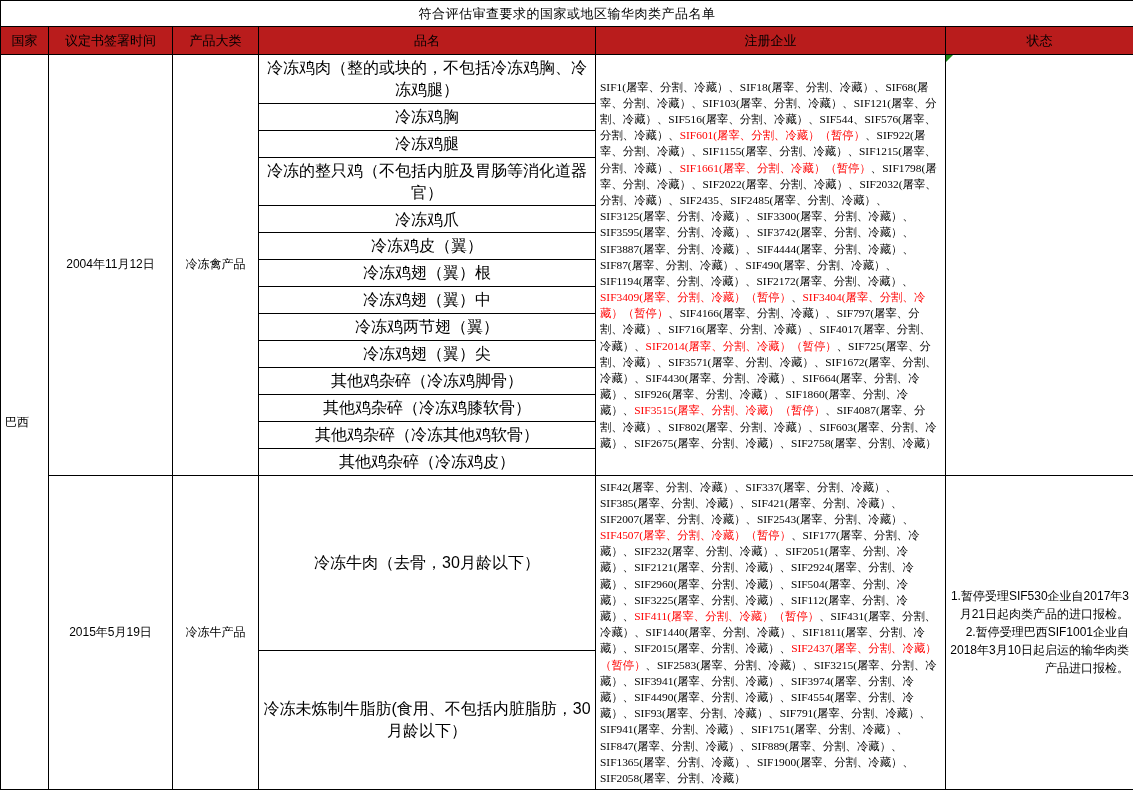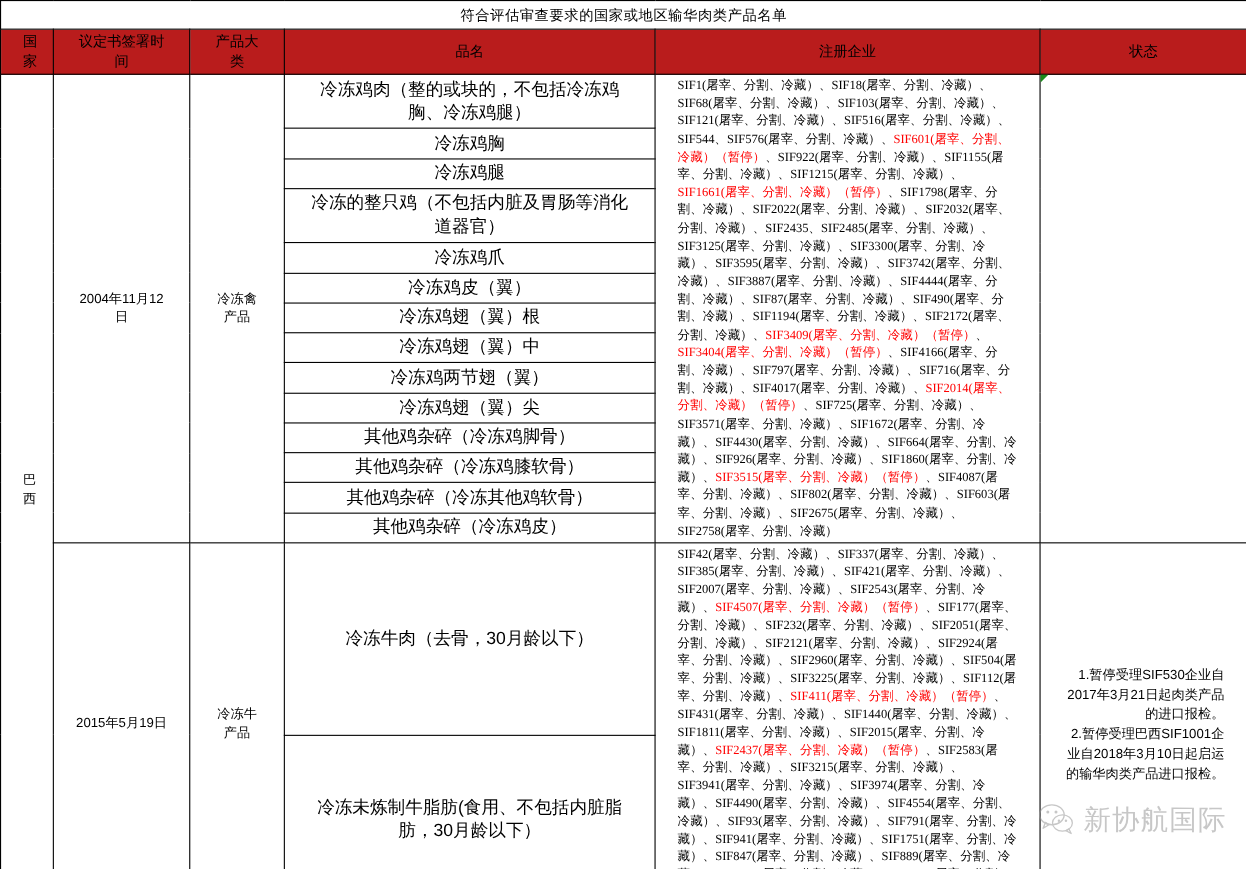--- a/index.html
+++ b/index.html
@@ -22,21 +22,21 @@
     box-sizing: border-box;
   }
   table.sheet {
     border-collapse: collapse;
     table-layout: fixed;
     width: 1133px;
     height: 790px;
   }
   table.sheet td, table.sheet th {
     border: 1px solid #000000;
-    padding: 2px 20px;
+    padding: 2px 4px;
     vertical-align: middle;
     font-weight: normal;
     box-sizing: border-box;
   }
   
   .title-cell {
     text-align: center;
     font-size: 13px;
     font-weight: bold;
     height: 26px;
@@ -56,21 +56,21 @@
   }
   
   .c-country  { width: 48px;  }
   .c-date     { width: 124px; }
   .c-category { width: 86px;  }
   .c-product  { width: 337px; }
   .c-company  { width: 350px; }
   .c-status   { width: 188px; }
 
   .country-cell {
-    text-align: center;
+    text-align: left;
     font-size: 12px;
     vertical-align: middle;
   }
   .date-cell, .cat-cell {
     text-align: center;
     font-size: 12px;
     vertical-align: middle;
   }
   .product-cell {
     text-align: center;
@@ -219,27 +219,14 @@
             <p>1.暂停受理SIF530企业自2017年3月21日起肉类产品的进口报检。</p>
             <p>2.暂停受理巴西SIF1001企业自2018年3月10日起启运的输华肉类产品进口报检。</p>
           </td>
     </tr>
     <tr>
       <td class="product-cell">冷冻未炼制牛脂肪(食用、不包括内脏脂肪，30月龄以下）</td>
     </tr>
   </tbody>
     </table>
 
-  <div class="watermark">
-    <svg class="wm-logo" viewBox="0 0 64 64">
-      <ellipse cx="25" cy="24" rx="21" ry="17" fill="none" stroke="#9a9a9a" stroke-width="2.4"></ellipse>
-      <path d="M14 37 L10 47 L20 41 Z" fill="none" stroke="#9a9a9a" stroke-width="2.4" stroke-linejoin="round"></path>
-      <ellipse cx="43" cy="38" rx="17" ry="14" fill="none" stroke="#9a9a9a" stroke-width="2.2"></ellipse>
-      <path d="M54 48 L58 56 L49 51 Z" fill="none" stroke="#9a9a9a" stroke-width="2.2" stroke-linejoin="round"></path>
-      <circle cx="18" cy="19" r="2.6" fill="#9a9a9a"></circle>
-      <circle cx="32" cy="19" r="2.6" fill="#9a9a9a"></circle>
-      <circle cx="37" cy="34" r="2.1" fill="#9a9a9a"></circle>
-      <circle cx="49" cy="34" r="2.1" fill="#9a9a9a"></circle>
-    </svg>
-    <span class="wm-text">新协航国际</span>
-  </div>
 
 </div>
 
 </body></html>

